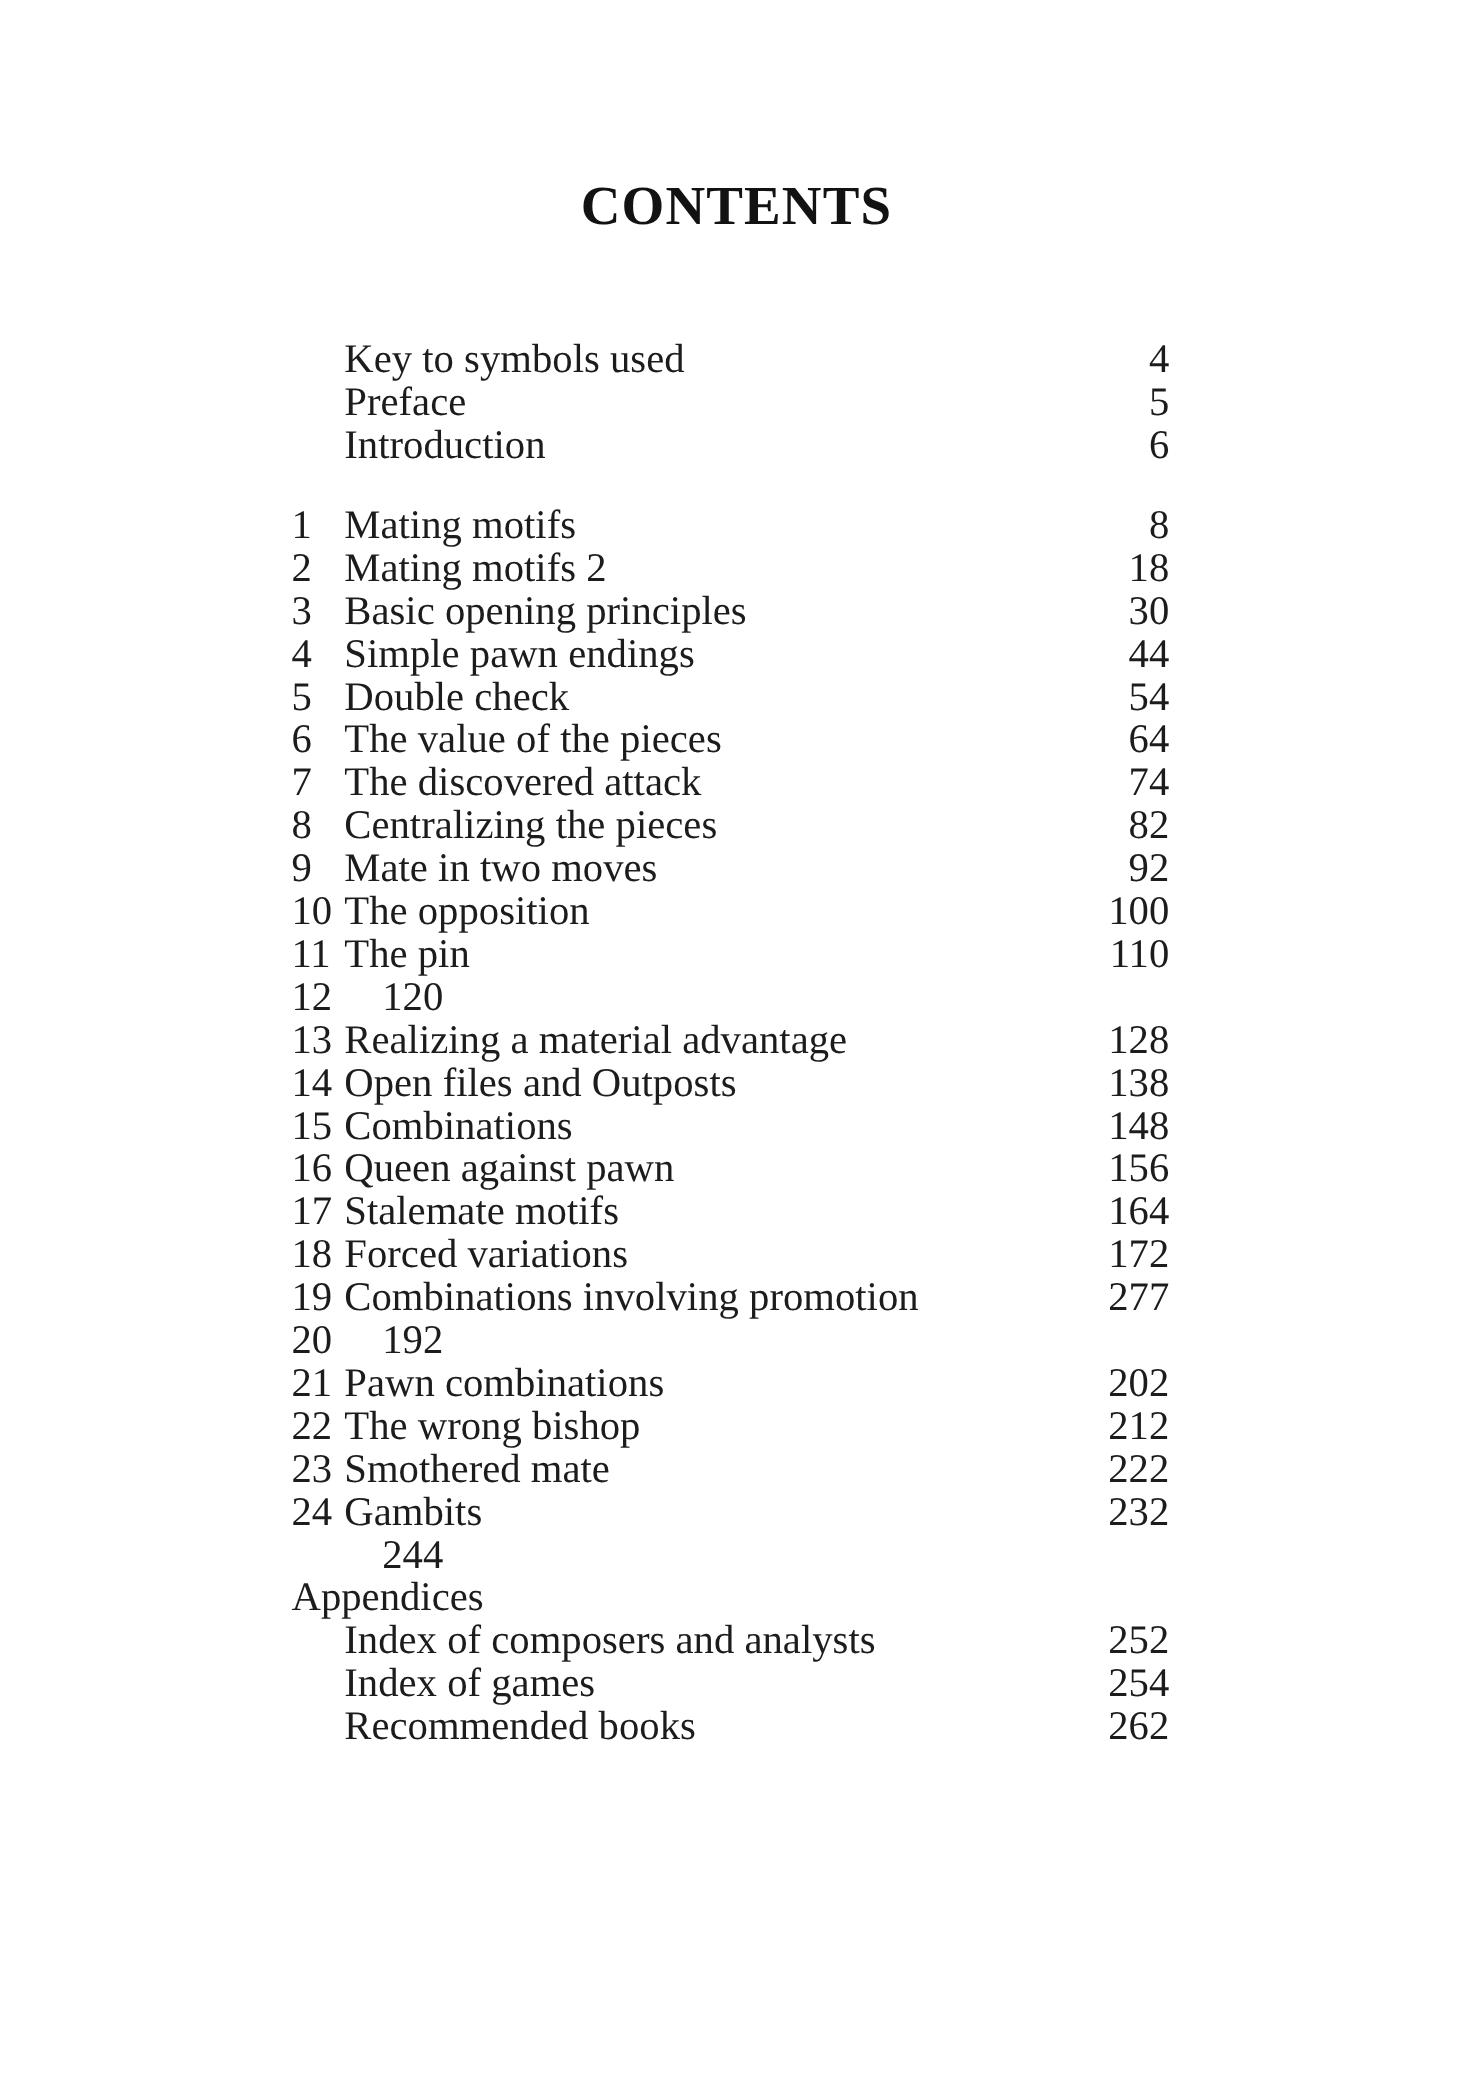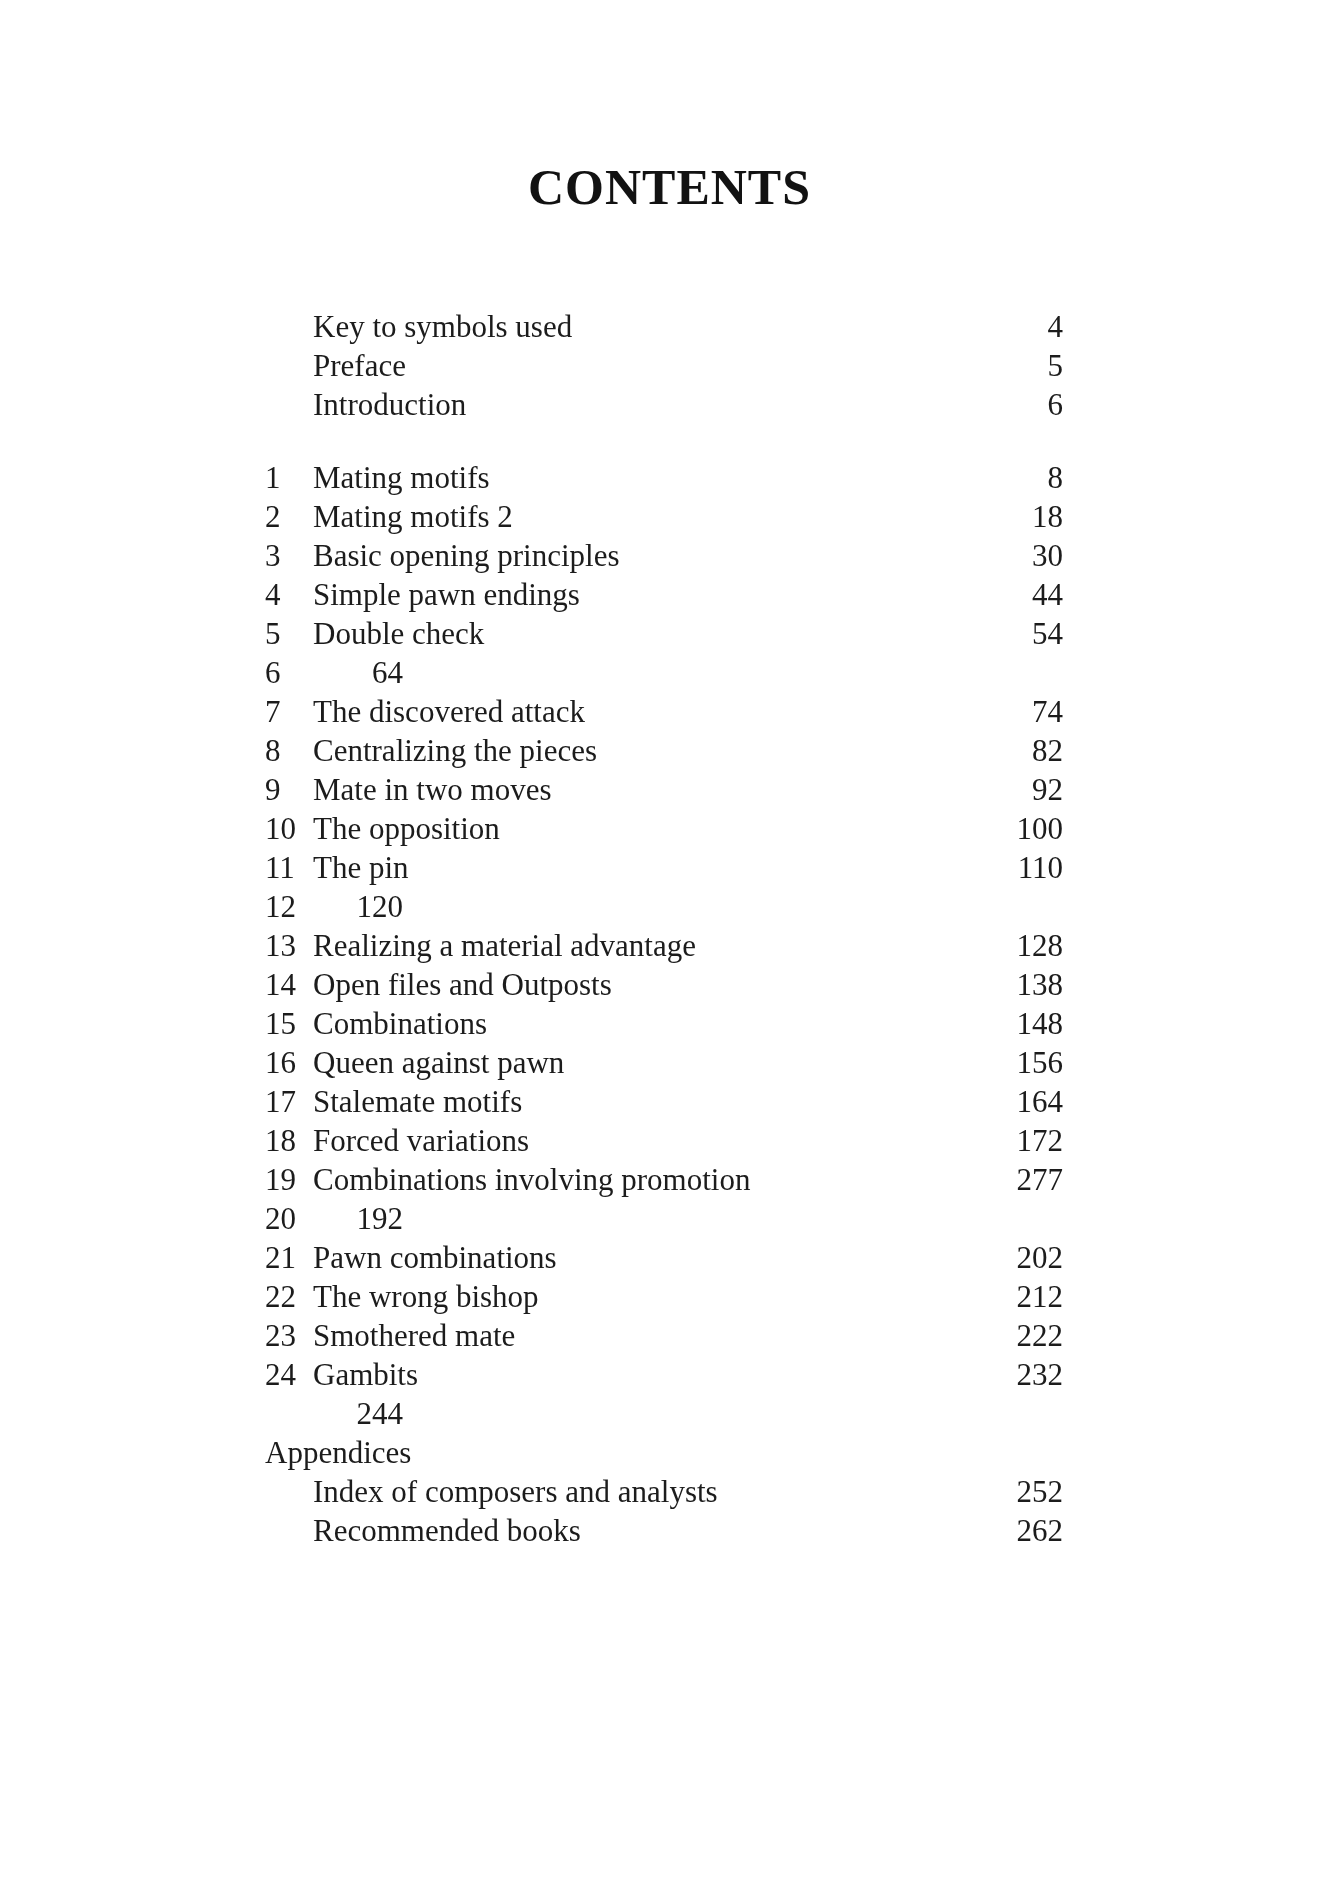--- a/index.html
+++ b/index.html
@@ -21,21 +21,21 @@
     font-size: 50px;
     font-weight: bold;
     letter-spacing: 1px;
     color: #121212;
   }
   .toc {
     position: absolute;
     top: 307px;
     left: 265px;
     width: 798px;
-    font-size: 31px;
+    font-size: 37px;
     line-height: 39px;
     color: #1c1c1c;
   }
   .row { display: flex; height: 39px; }
   .num {
     width: 48px;
     flex: 0 0 48px;
     text-align: left;
   }
   .title { flex: 1 1 auto; text-align: left; white-space: nowrap; }
@@ -91,20 +91,21 @@
     <span class="title">Simple pawn endings</span>
     <span class="page">44</span>
   </div>
   <div class="row">
     <span class="num">5</span>
     <span class="title">Double check</span>
     <span class="page">54</span>
   </div>
   <div class="row">
     <span class="num">6</span>
+    <span class="title">The value of the pieces</span>
     <span class="page">64</span>
   </div>
   <div class="row">
     <span class="num">7</span>
     <span class="title">The discovered attack</span>
     <span class="page">74</span>
   </div>
   <div class="row">
     <span class="num">8</span>
     <span class="title">Centralizing the pieces</span>
@@ -196,17 +197,22 @@
   <div class="row section-label">
     <span class="title">Appendices</span>
   </div>
   <div class="row">
     <span class="num"></span>
     <span class="title">Index of composers and analysts</span>
     <span class="page">252</span>
   </div>
   <div class="row">
     <span class="num"></span>
+    <span class="title">Index of games</span>
+    <span class="page">254</span>
+  </div>
+  <div class="row">
+    <span class="num"></span>
     <span class="title">Recommended books</span>
     <span class="page">262</span>
   </div>
 
 </div>
 
 </body></html>

